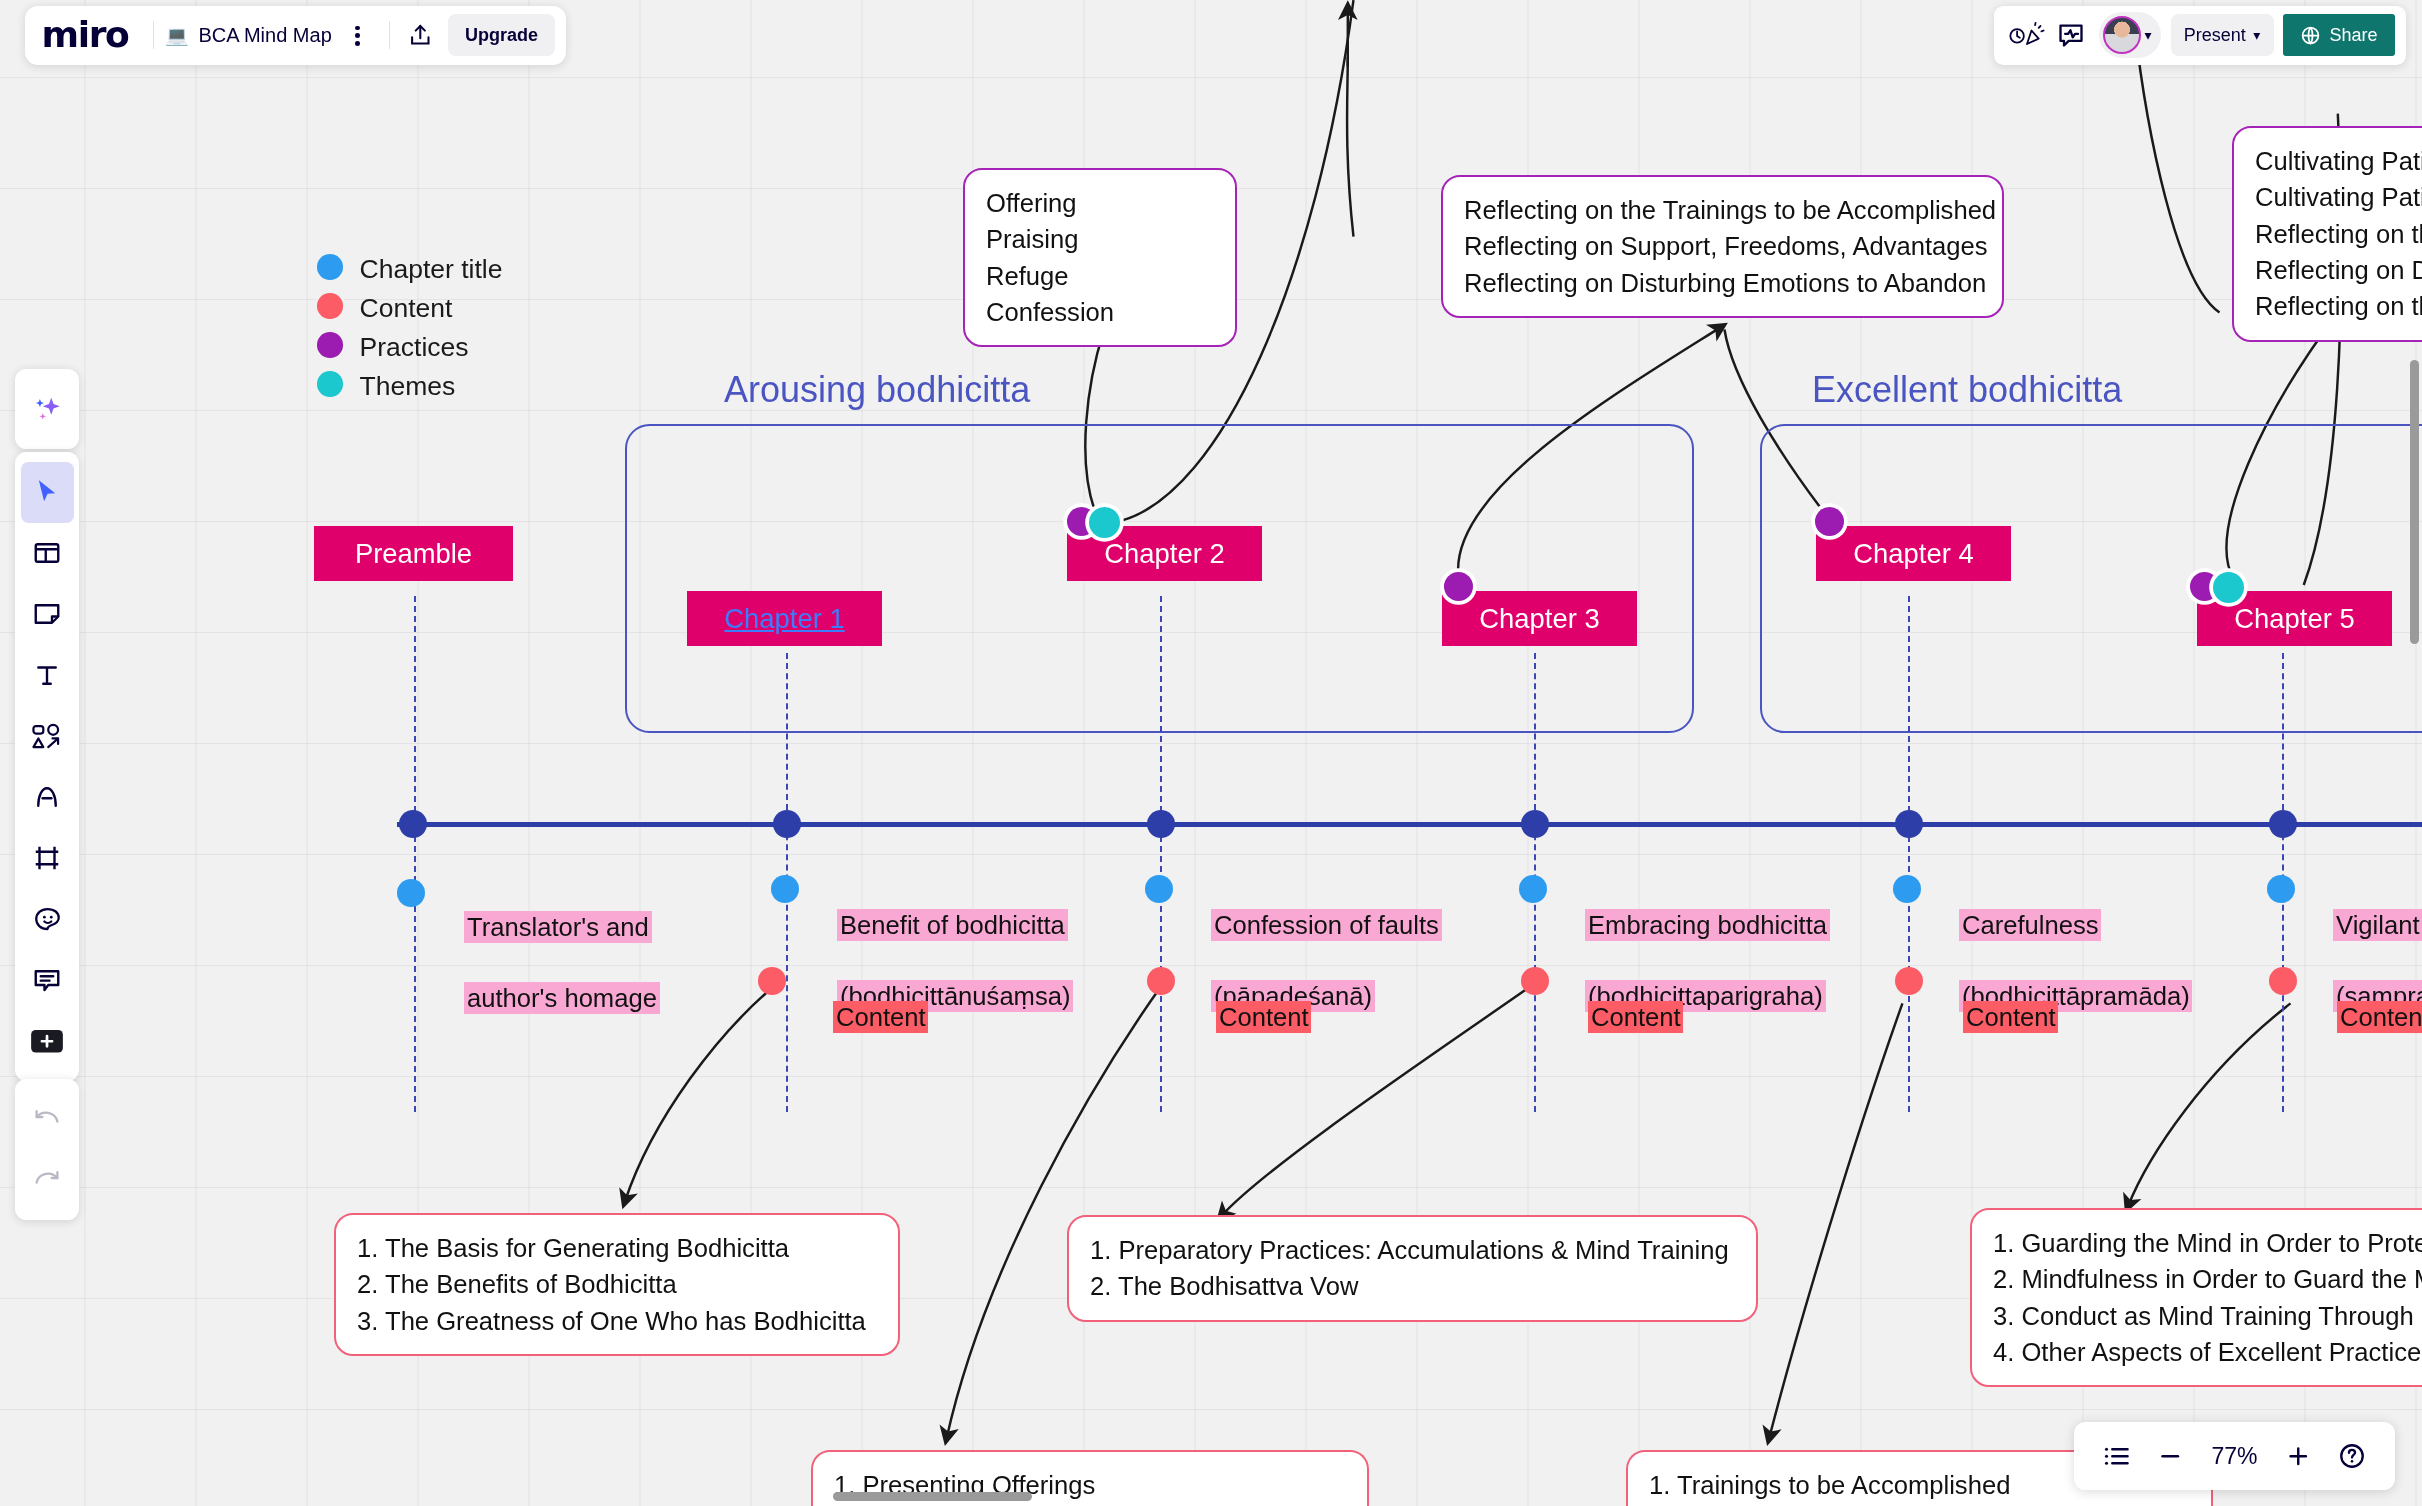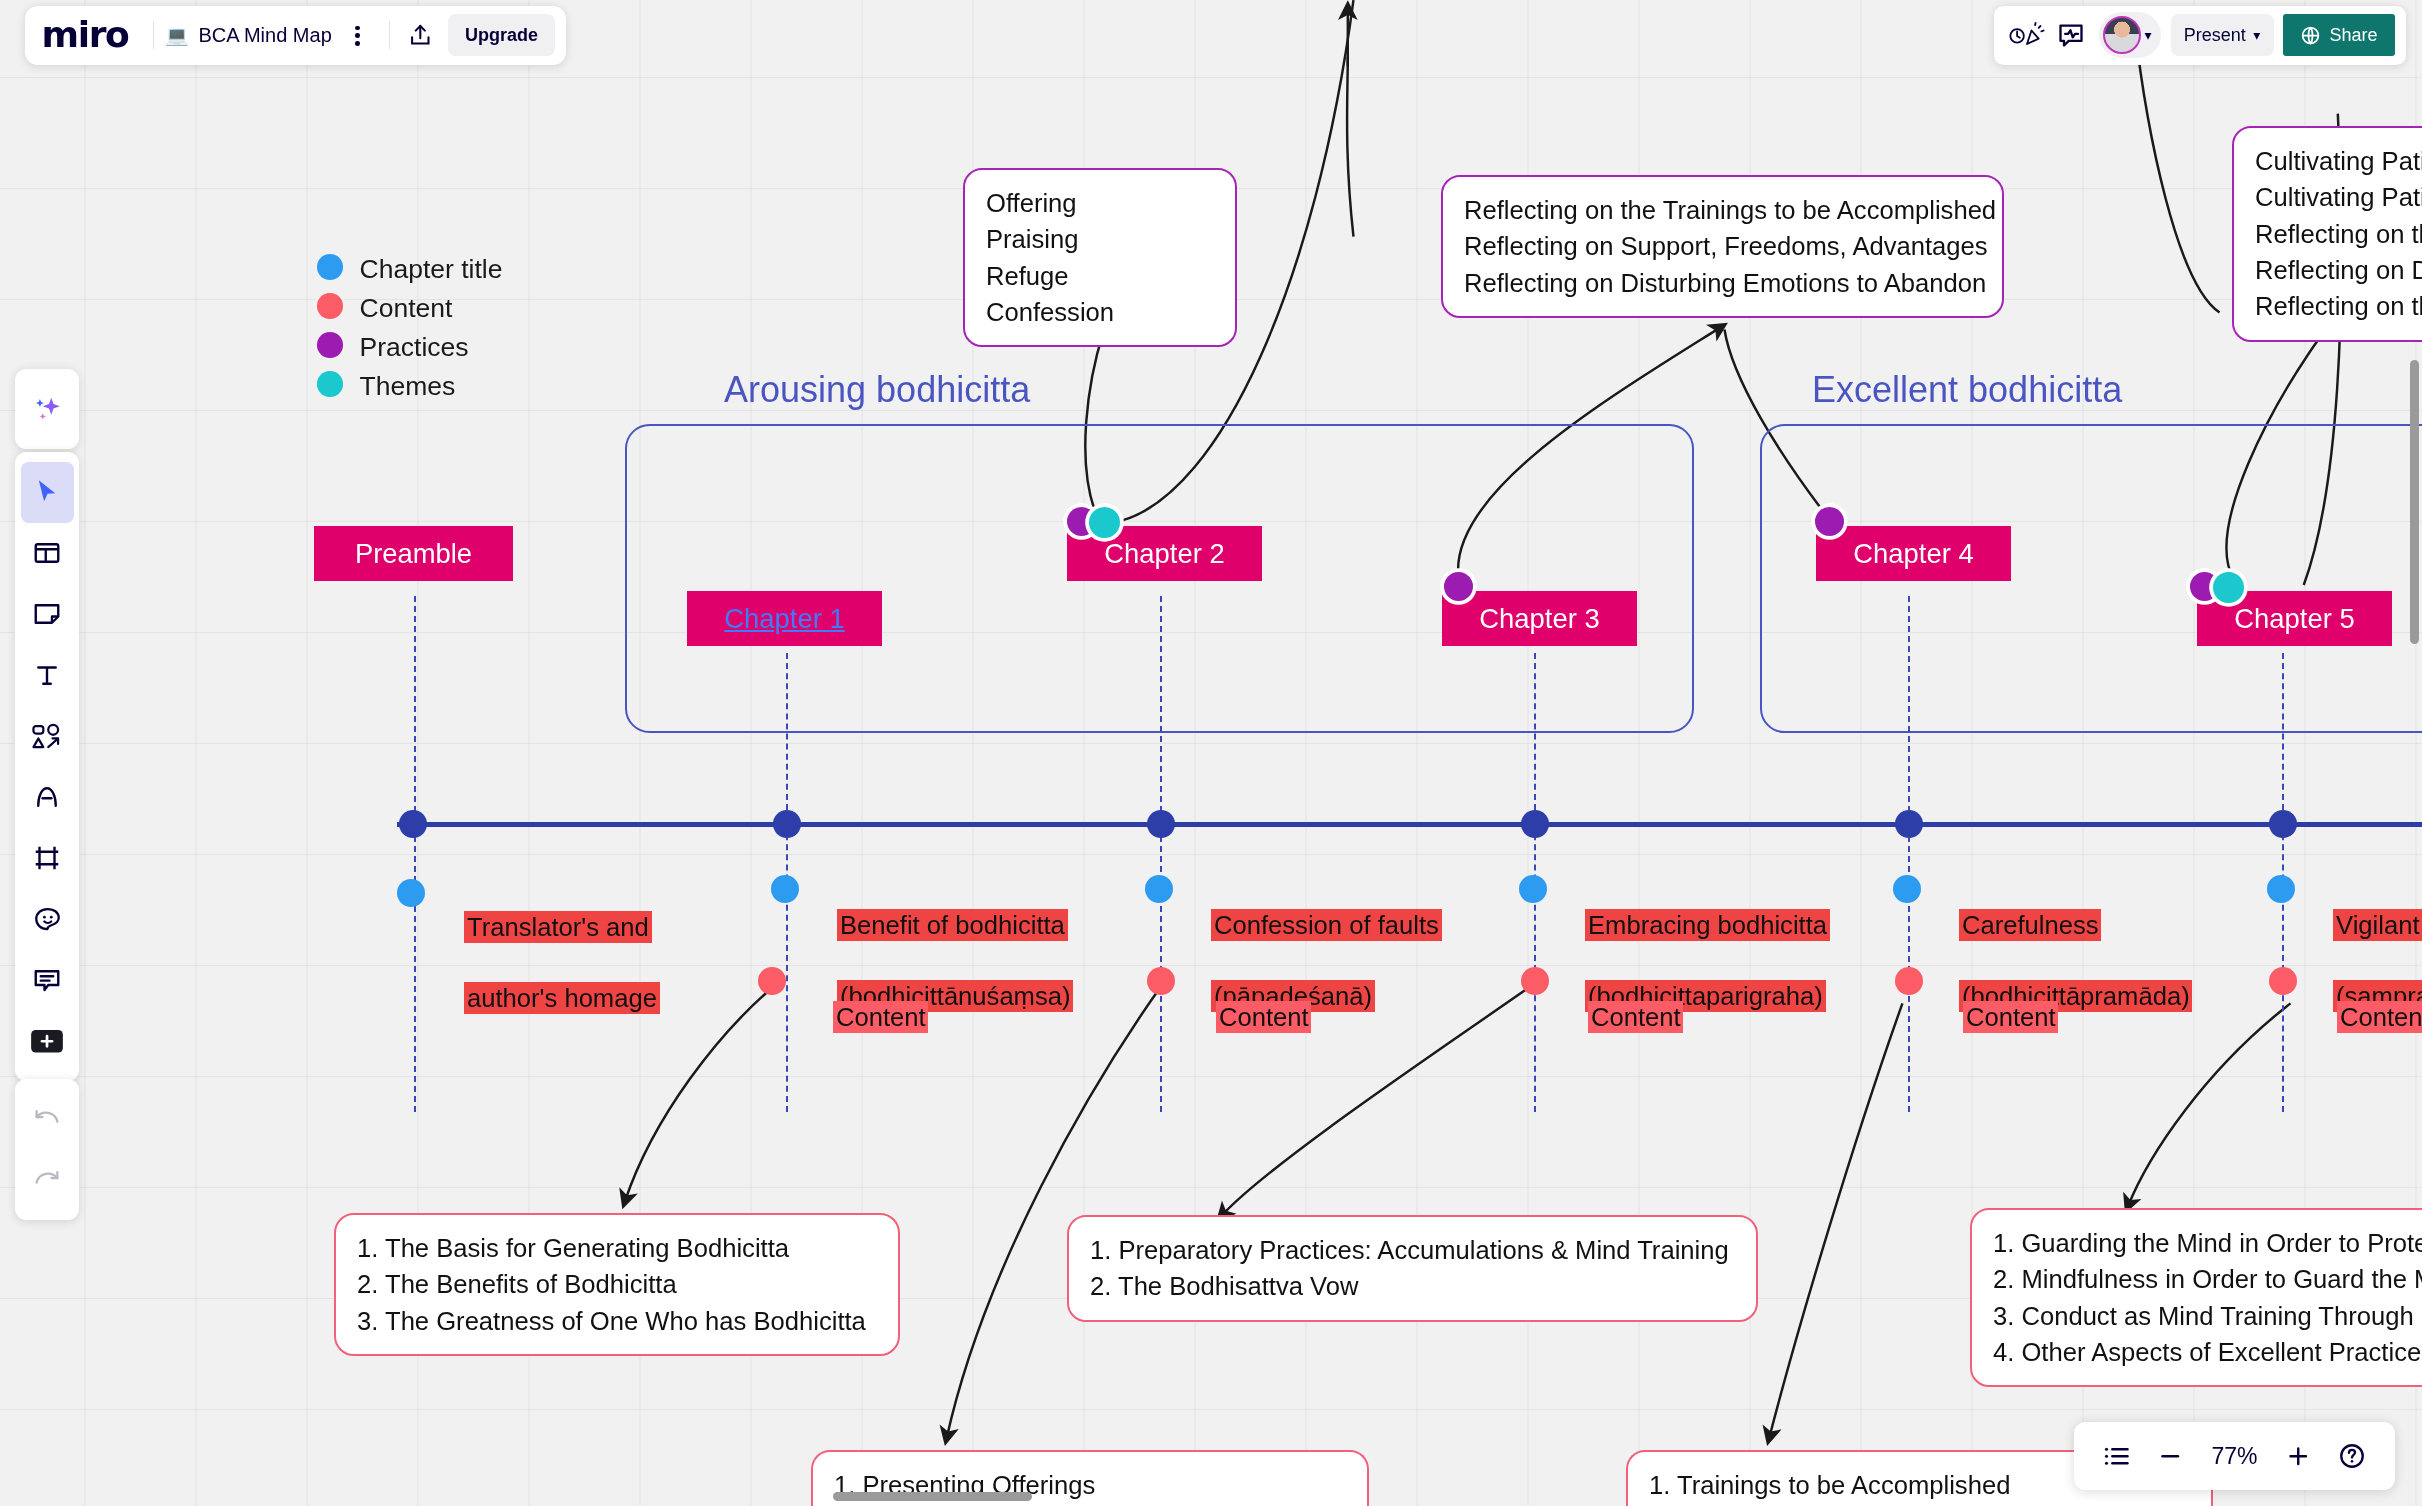--- a/index.html
+++ b/index.html
@@ -127,21 +127,21 @@
   .tl-dot { position:absolute; width: 28px; height: 28px; border-radius:50%; background:#2e3ea8; z-index: 9; }
 
   .vdash { position:absolute; width: 0; border-left: 2.8px dashed #3b47b5; z-index: 5; }
 
   
   .hl {
     position:absolute; font-size: 25.6px; line-height: 1.38; z-index: 11;
     font-family:"Liberation Sans", sans-serif; color:#111;
     white-space: pre; padding: 0;
   }
-  .hl span { background:#ef4444; box-decoration-break: clone; -webkit-box-decoration-break: clone; padding: 1.9px 2.8px;}
+  .hl span { background:#f9a8d4; box-decoration-break: clone; -webkit-box-decoration-break: clone; padding: 1.9px 2.8px;}
   .hl.content span { background:#fc5c65; }
   .hl-dot { position:absolute; width: 28px; height: 28px; border-radius:50%; z-index: 12; }
 
   
   .note {
     position:absolute; background:#fff; border-radius: 19px; z-index: 13;
     padding: 15px 21px; font-size: 25.6px; line-height: 1.42; color:#111;
     font-family:"Liberation Sans", sans-serif; white-space: nowrap;
   }
   .note.purple { border: 2.8px solid #a623b8; }
@@ -487,21 +487,21 @@
 </div>
 
 <div class="note purple" style="left:2232px; top:126px; width:397px;">
   <div>Cultivating Patie</div>
   <div>Cultivating Patie</div>
   <div>Reflecting on the</div>
   <div>Reflecting on De</div>
   <div>Reflecting on the</div>
 </div>
 
-<div class="note red" style="left:334px; top:1213px; width:566px;border-radius:20px;">
+<div class="note red" style="left:334px; top:1213px; width:566px;">
   <div>1. The Basis for Generating Bodhicitta</div>
   <div>2. The Benefits of Bodhicitta</div>
   <div>3. The Greatness of One Who has Bodhicitta</div>
 </div>
 
 <div class="note red" style="left:1067px; top:1215px; width:691px;">
   <div>1. Preparatory Practices: Accumulations &amp; Mind Training</div>
   <div>2. The Bodhisattva Vow</div>
 </div>
 

